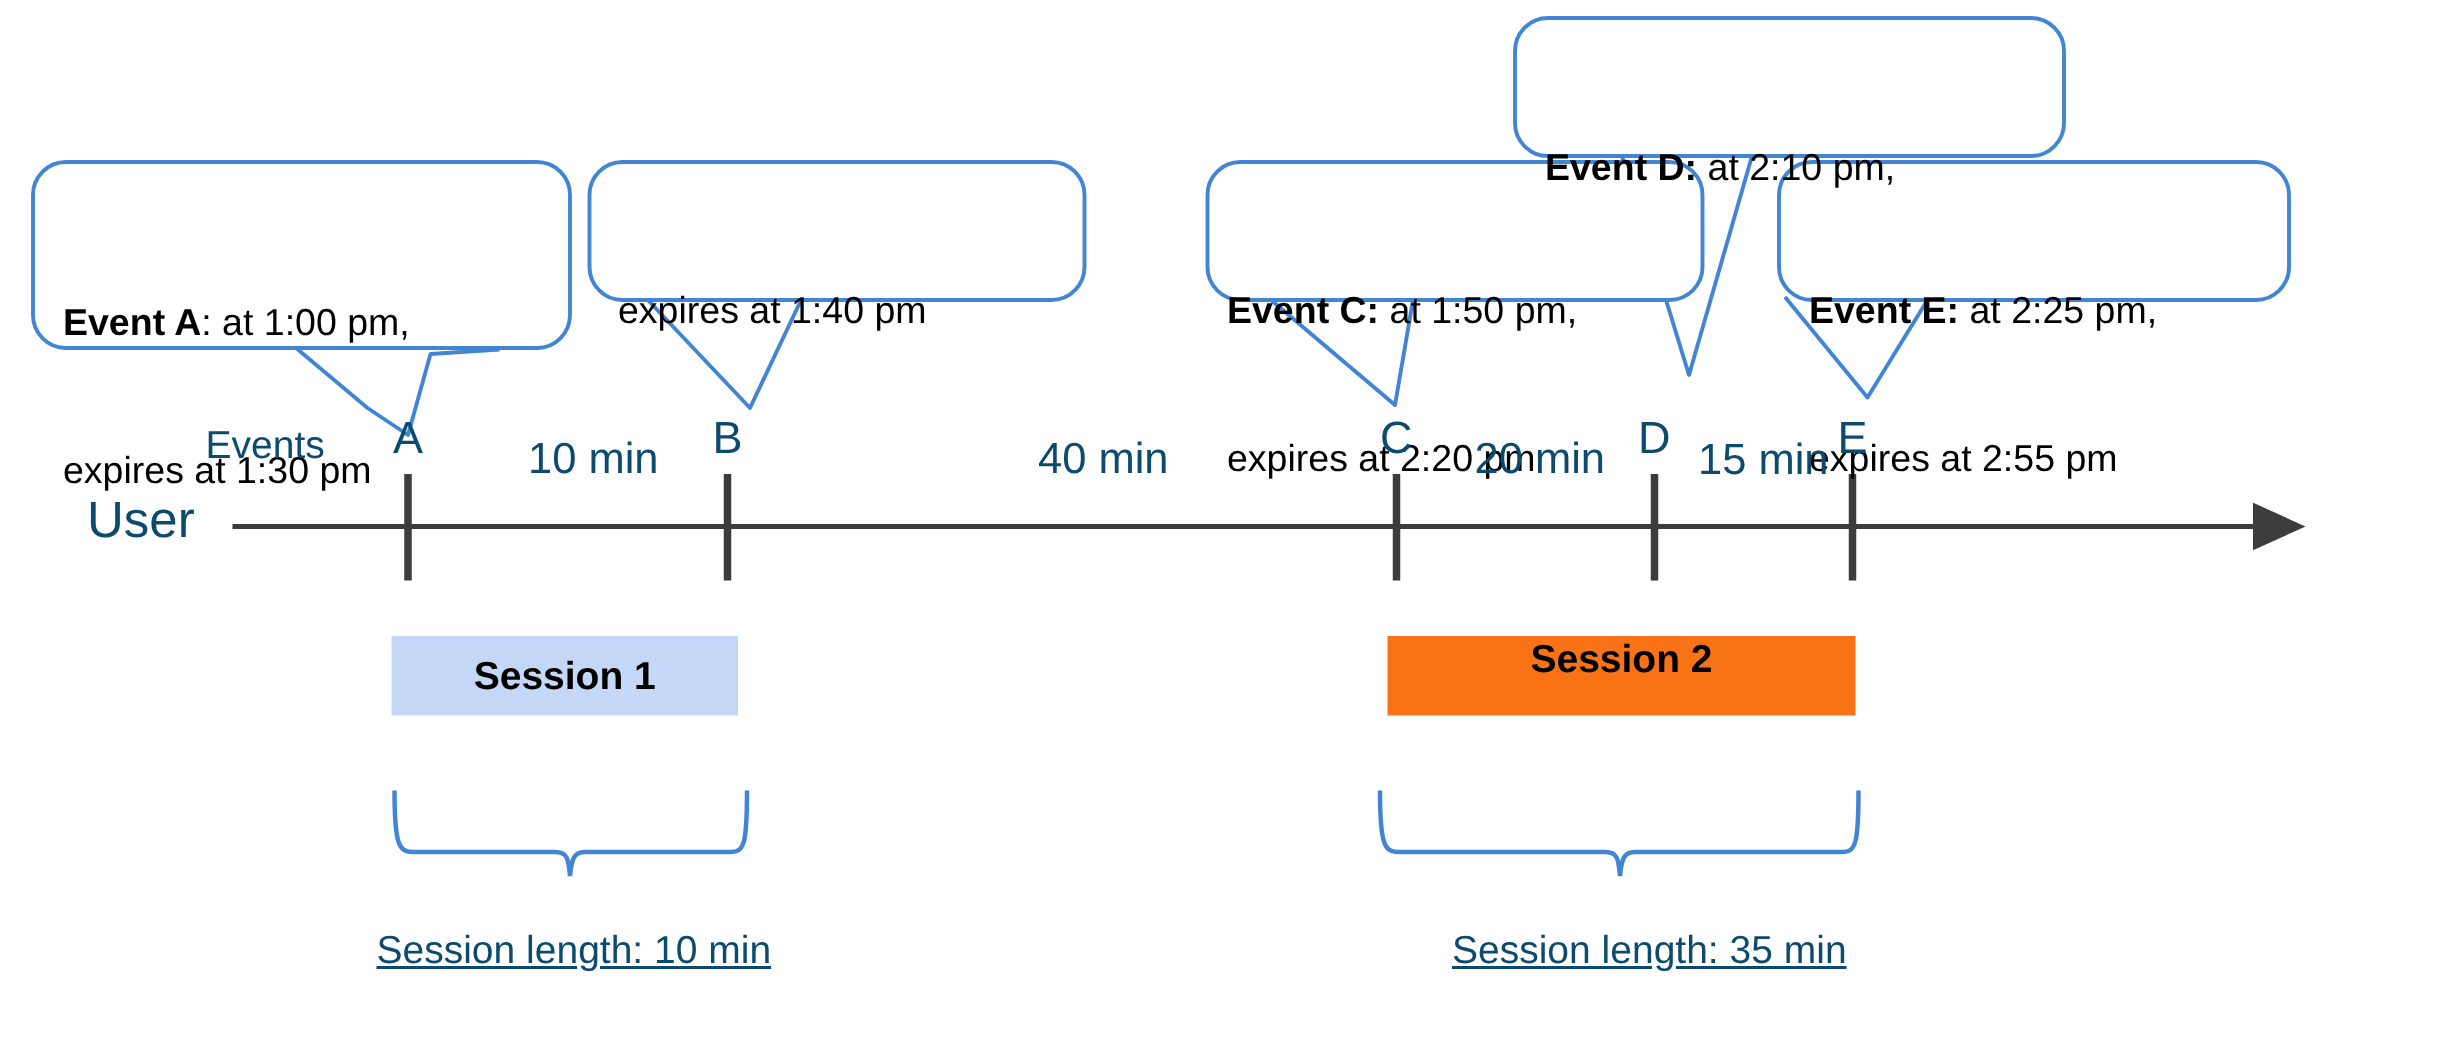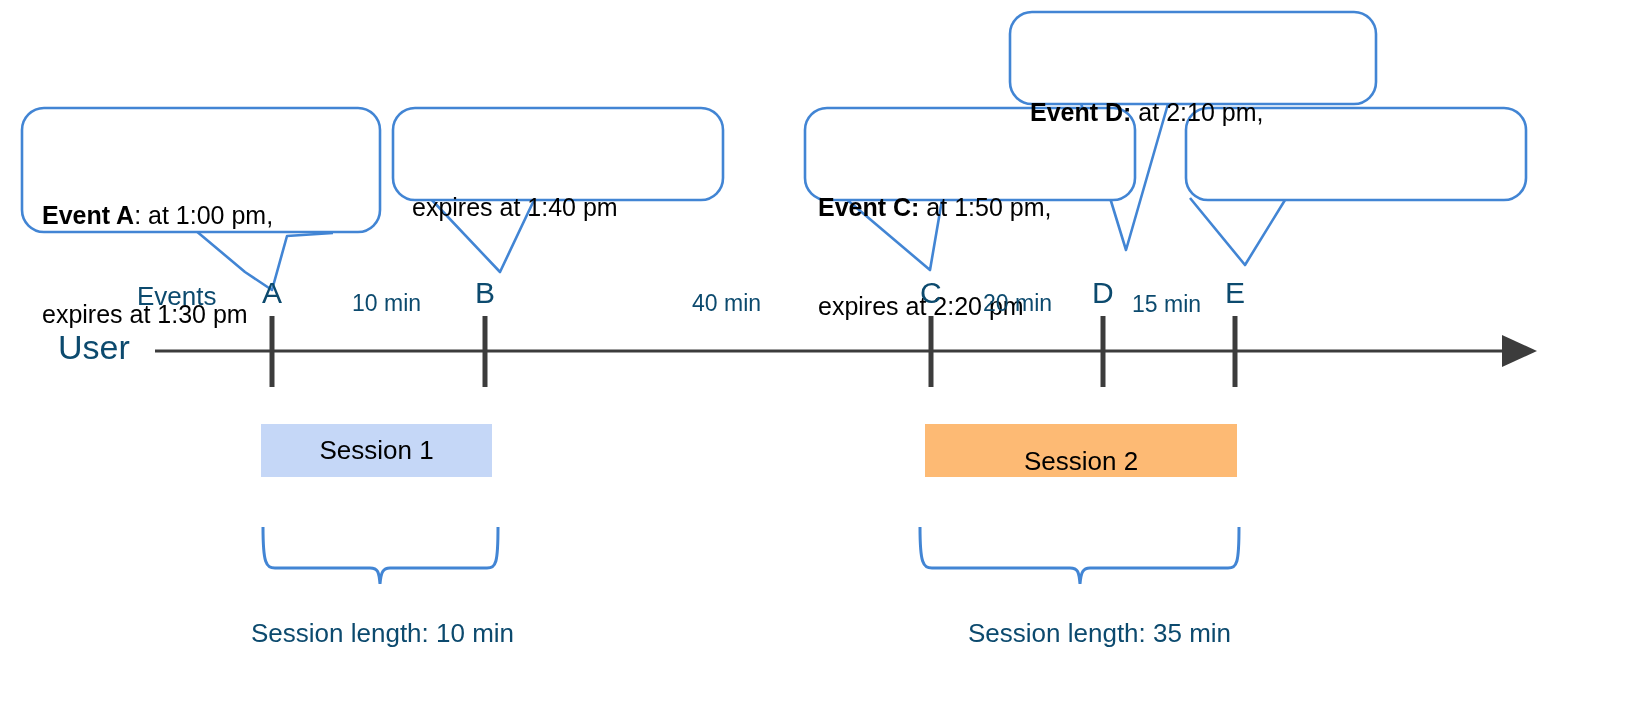--- a/index.html
+++ b/index.html
@@ -15,24 +15,24 @@
   .txt{position:absolute;white-space:pre;color:#0c4a6e;}
 
   
   .callout-text{font-size:25px;line-height:33px;color:#000;}
   .callout-text b{font-weight:bold;}
 
   
   .user-label{font-size:34px;}
   .events-label{font-size:26px;}
   .marker-label{font-size:30px;}
-  .interval-label{font-size:23px;}
+  .interval-label{font-size:29px;}
   .session-label{font-size:26px;}
-  .sessionlen-label{font-size:26px;}
-  .session-bar{position:absolute;}
+  .sessionlen-label{font-size:26px;text-decoration:underline;}
+  .session-bar{position:absolute;font-weight:bold;}
 </style>
 </head>
 <body>
 
 <div id="stage">
 
   <svg class="layer" viewBox="0 0 1634 702">
 
     <defs>
       <marker id="arrowEnd" markerWidth="12" markerHeight="12" refX="1" refY="5" orient="auto" markerUnits="strokeWidth">
@@ -78,22 +78,22 @@
              C 1081,572 1083,568 1090,568
              L 1228,568 C 1237,568 1239,563 1239,527" fill="none" stroke="#4285d4" stroke-width="3"></path>
 
   </svg>
 
   <div class="session-bar" style="left:261px;top:424px;width:231px;height:53px;background:#c5d7f7;
               display:flex;align-items:center;justify-content:center;">
     <span class="session-label">Session 1</span>
   </div>
 
-  <div class="session-bar" style="left:925px;top:424px;width:312px;height:53px;background:#fdba74;
-              display:flex;align-items:flex-end;justify-content:center;">
+  <div class="session-bar" style="left:925px;top:424px;width:312px;height:53px;background:#f97316;
+              display:flex;align-items:flex-start;justify-content:center;">
     <span class="session-label">Session 2</span>
   </div>
 
   <div class="txt callout-text" style="left:42px;top:133px;">
     <div><b>Event A</b><span>: </span><span>at 1:00 pm,</span></div>
     <div>expires at 1:30 pm</div>
   </div>
 
   <div class="txt callout-text" style="left:412px;top:125px;">
     <div>expires at 1:40 pm</div>
@@ -101,20 +101,24 @@
 
   <div class="txt callout-text" style="left:818px;top:125px;">
     <div><b>Event C:</b><span> </span><span>at 1:50 pm,</span></div>
     <div>expires at 2:20 pm</div>
   </div>
 
   <div class="txt callout-text" style="left:1030px;top:30px;">
     <div><b>Event D:</b><span> </span><span>at 2:10 pm,</span></div>
   </div>
 
+  <div class="txt callout-text" style="left:1206px;top:125px;">
+    <div><b>Event E:</b><span> </span><span>at 2:25 pm,</span></div>
+    <div>expires at 2:55 pm</div>
+  </div>
 
   <div class="txt user-label" style="left:58px;top:328px;">User</div>
 
   <div class="txt events-label" style="left:137px;top:281px;">Events</div>
 
   <div class="txt marker-label" style="left:262px;top:276px;">A</div>
   <div class="txt marker-label" style="left:475px;top:276px;">B</div>
   <div class="txt marker-label" style="left:920px;top:276px;">C</div>
   <div class="txt marker-label" style="left:1092px;top:276px;">D</div>
   <div class="txt marker-label" style="left:1225px;top:276px;">E</div>

